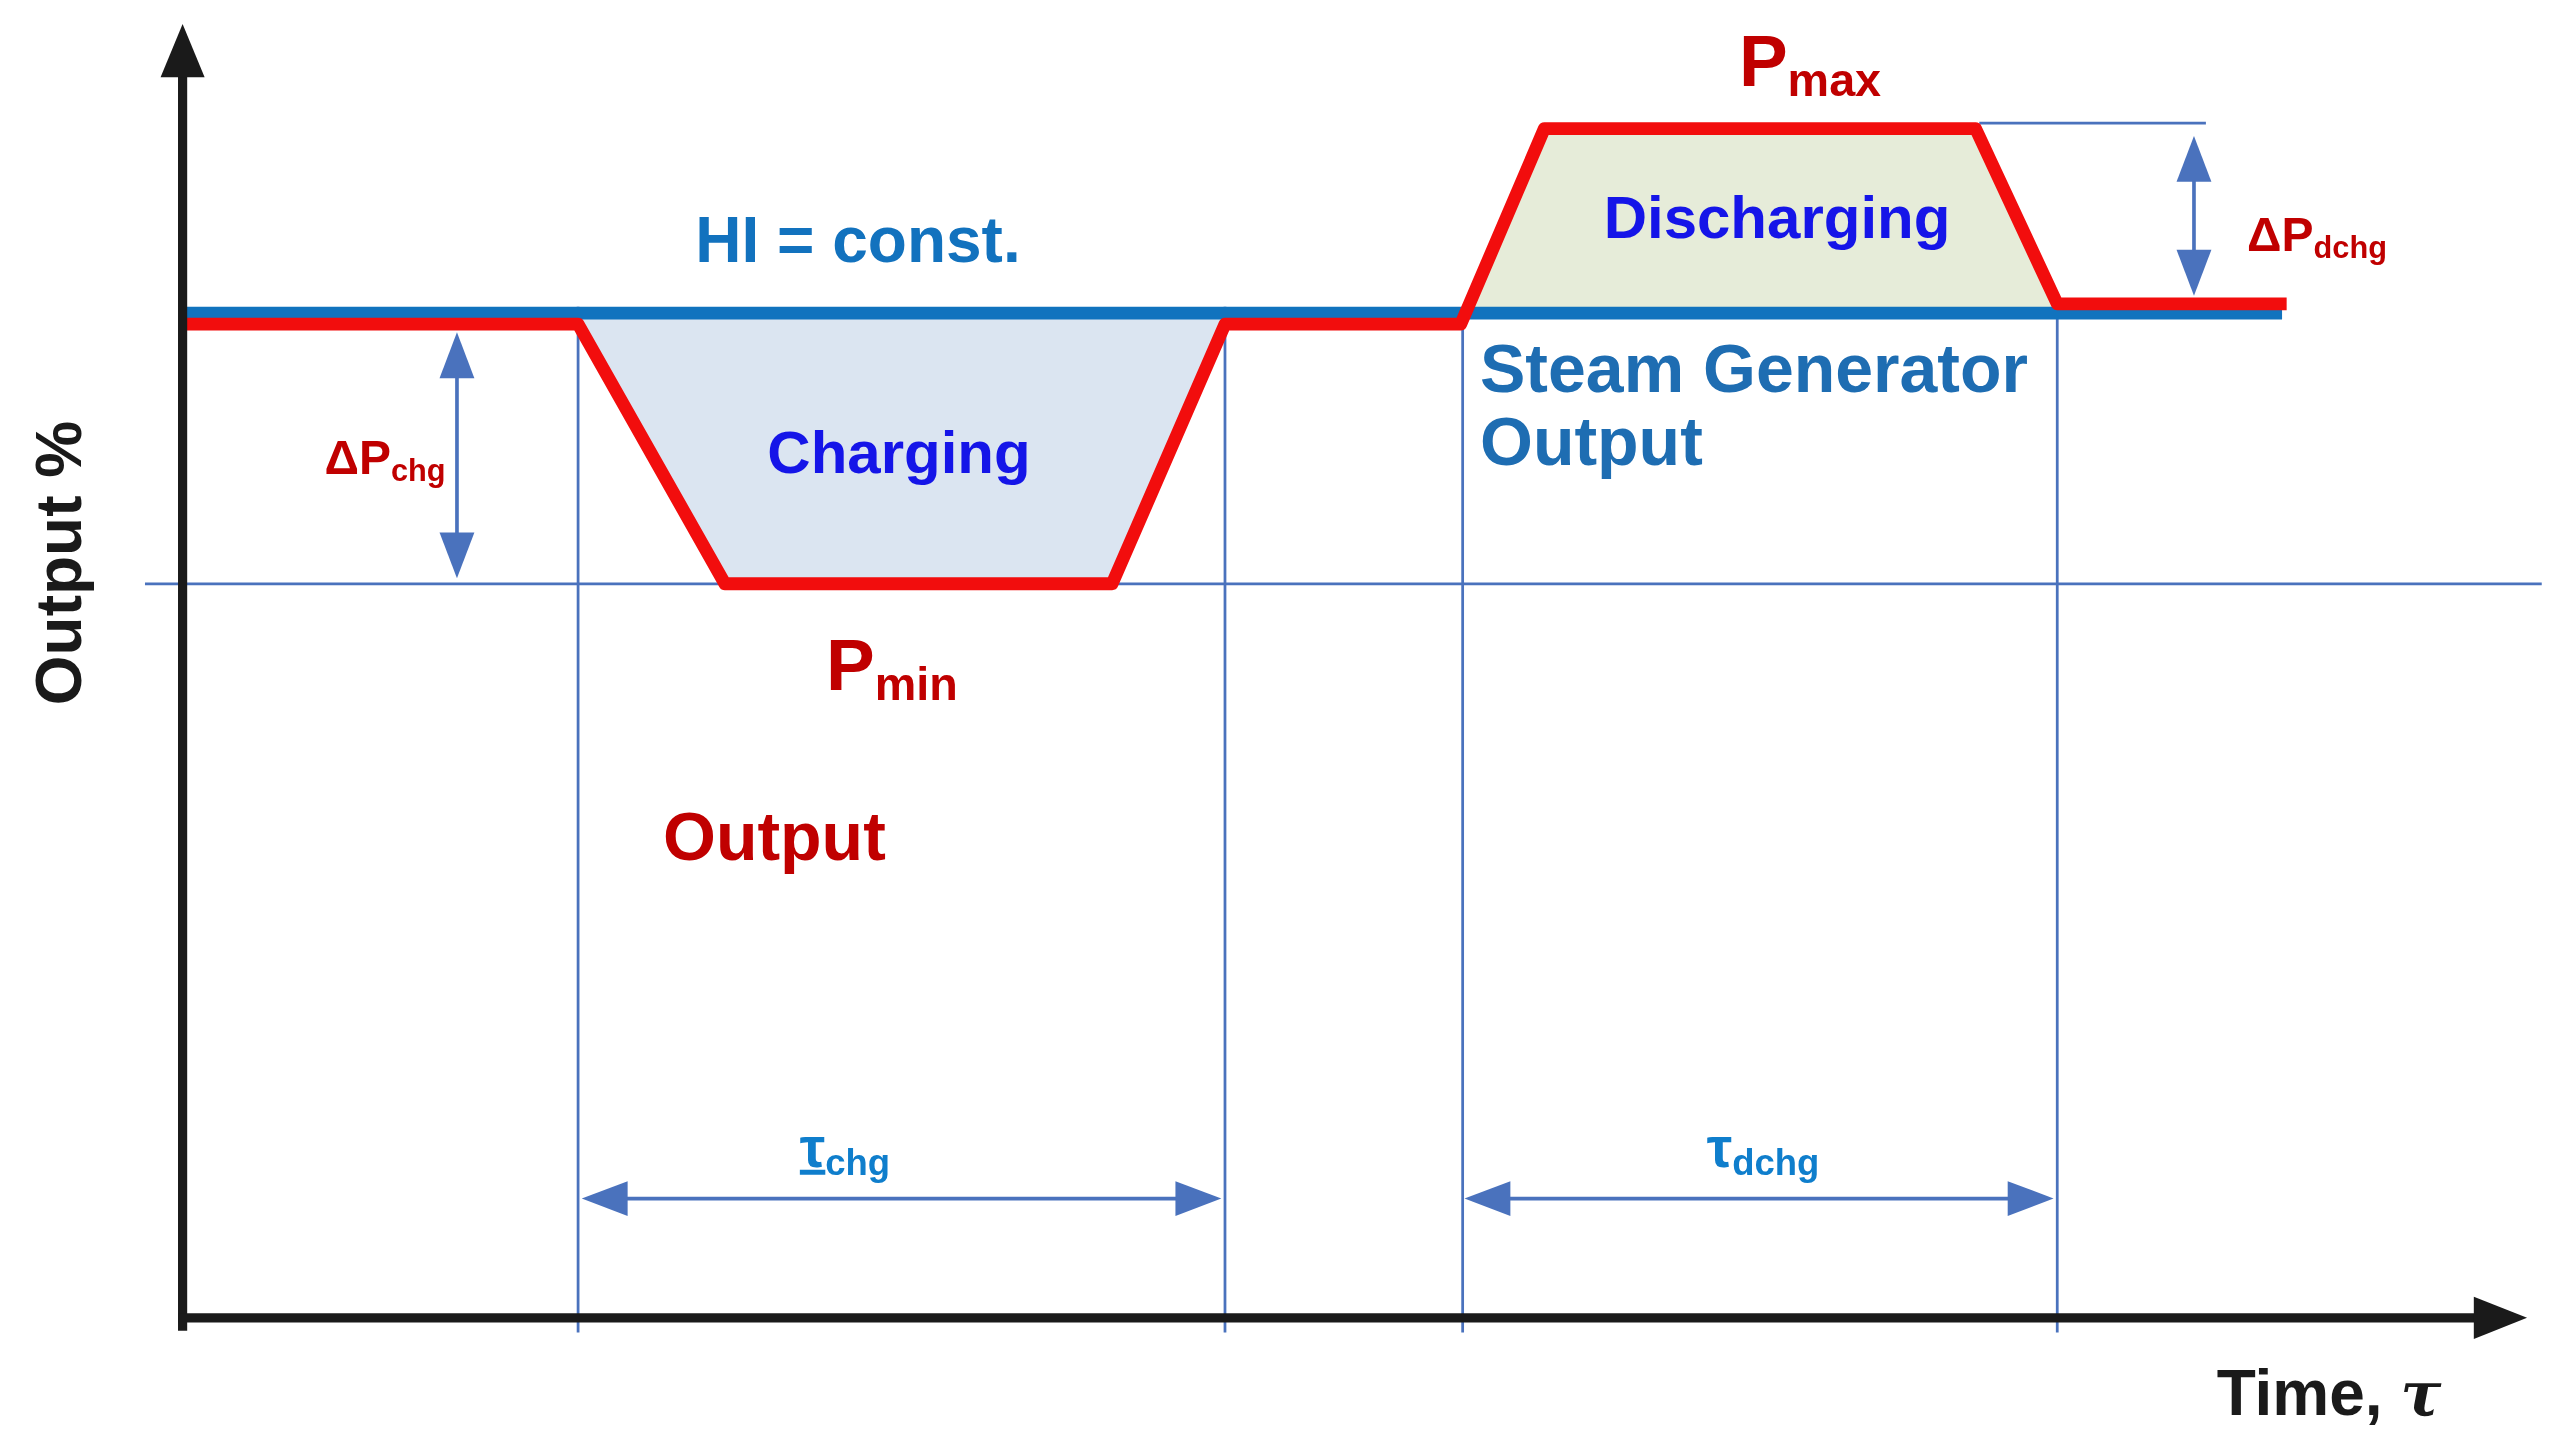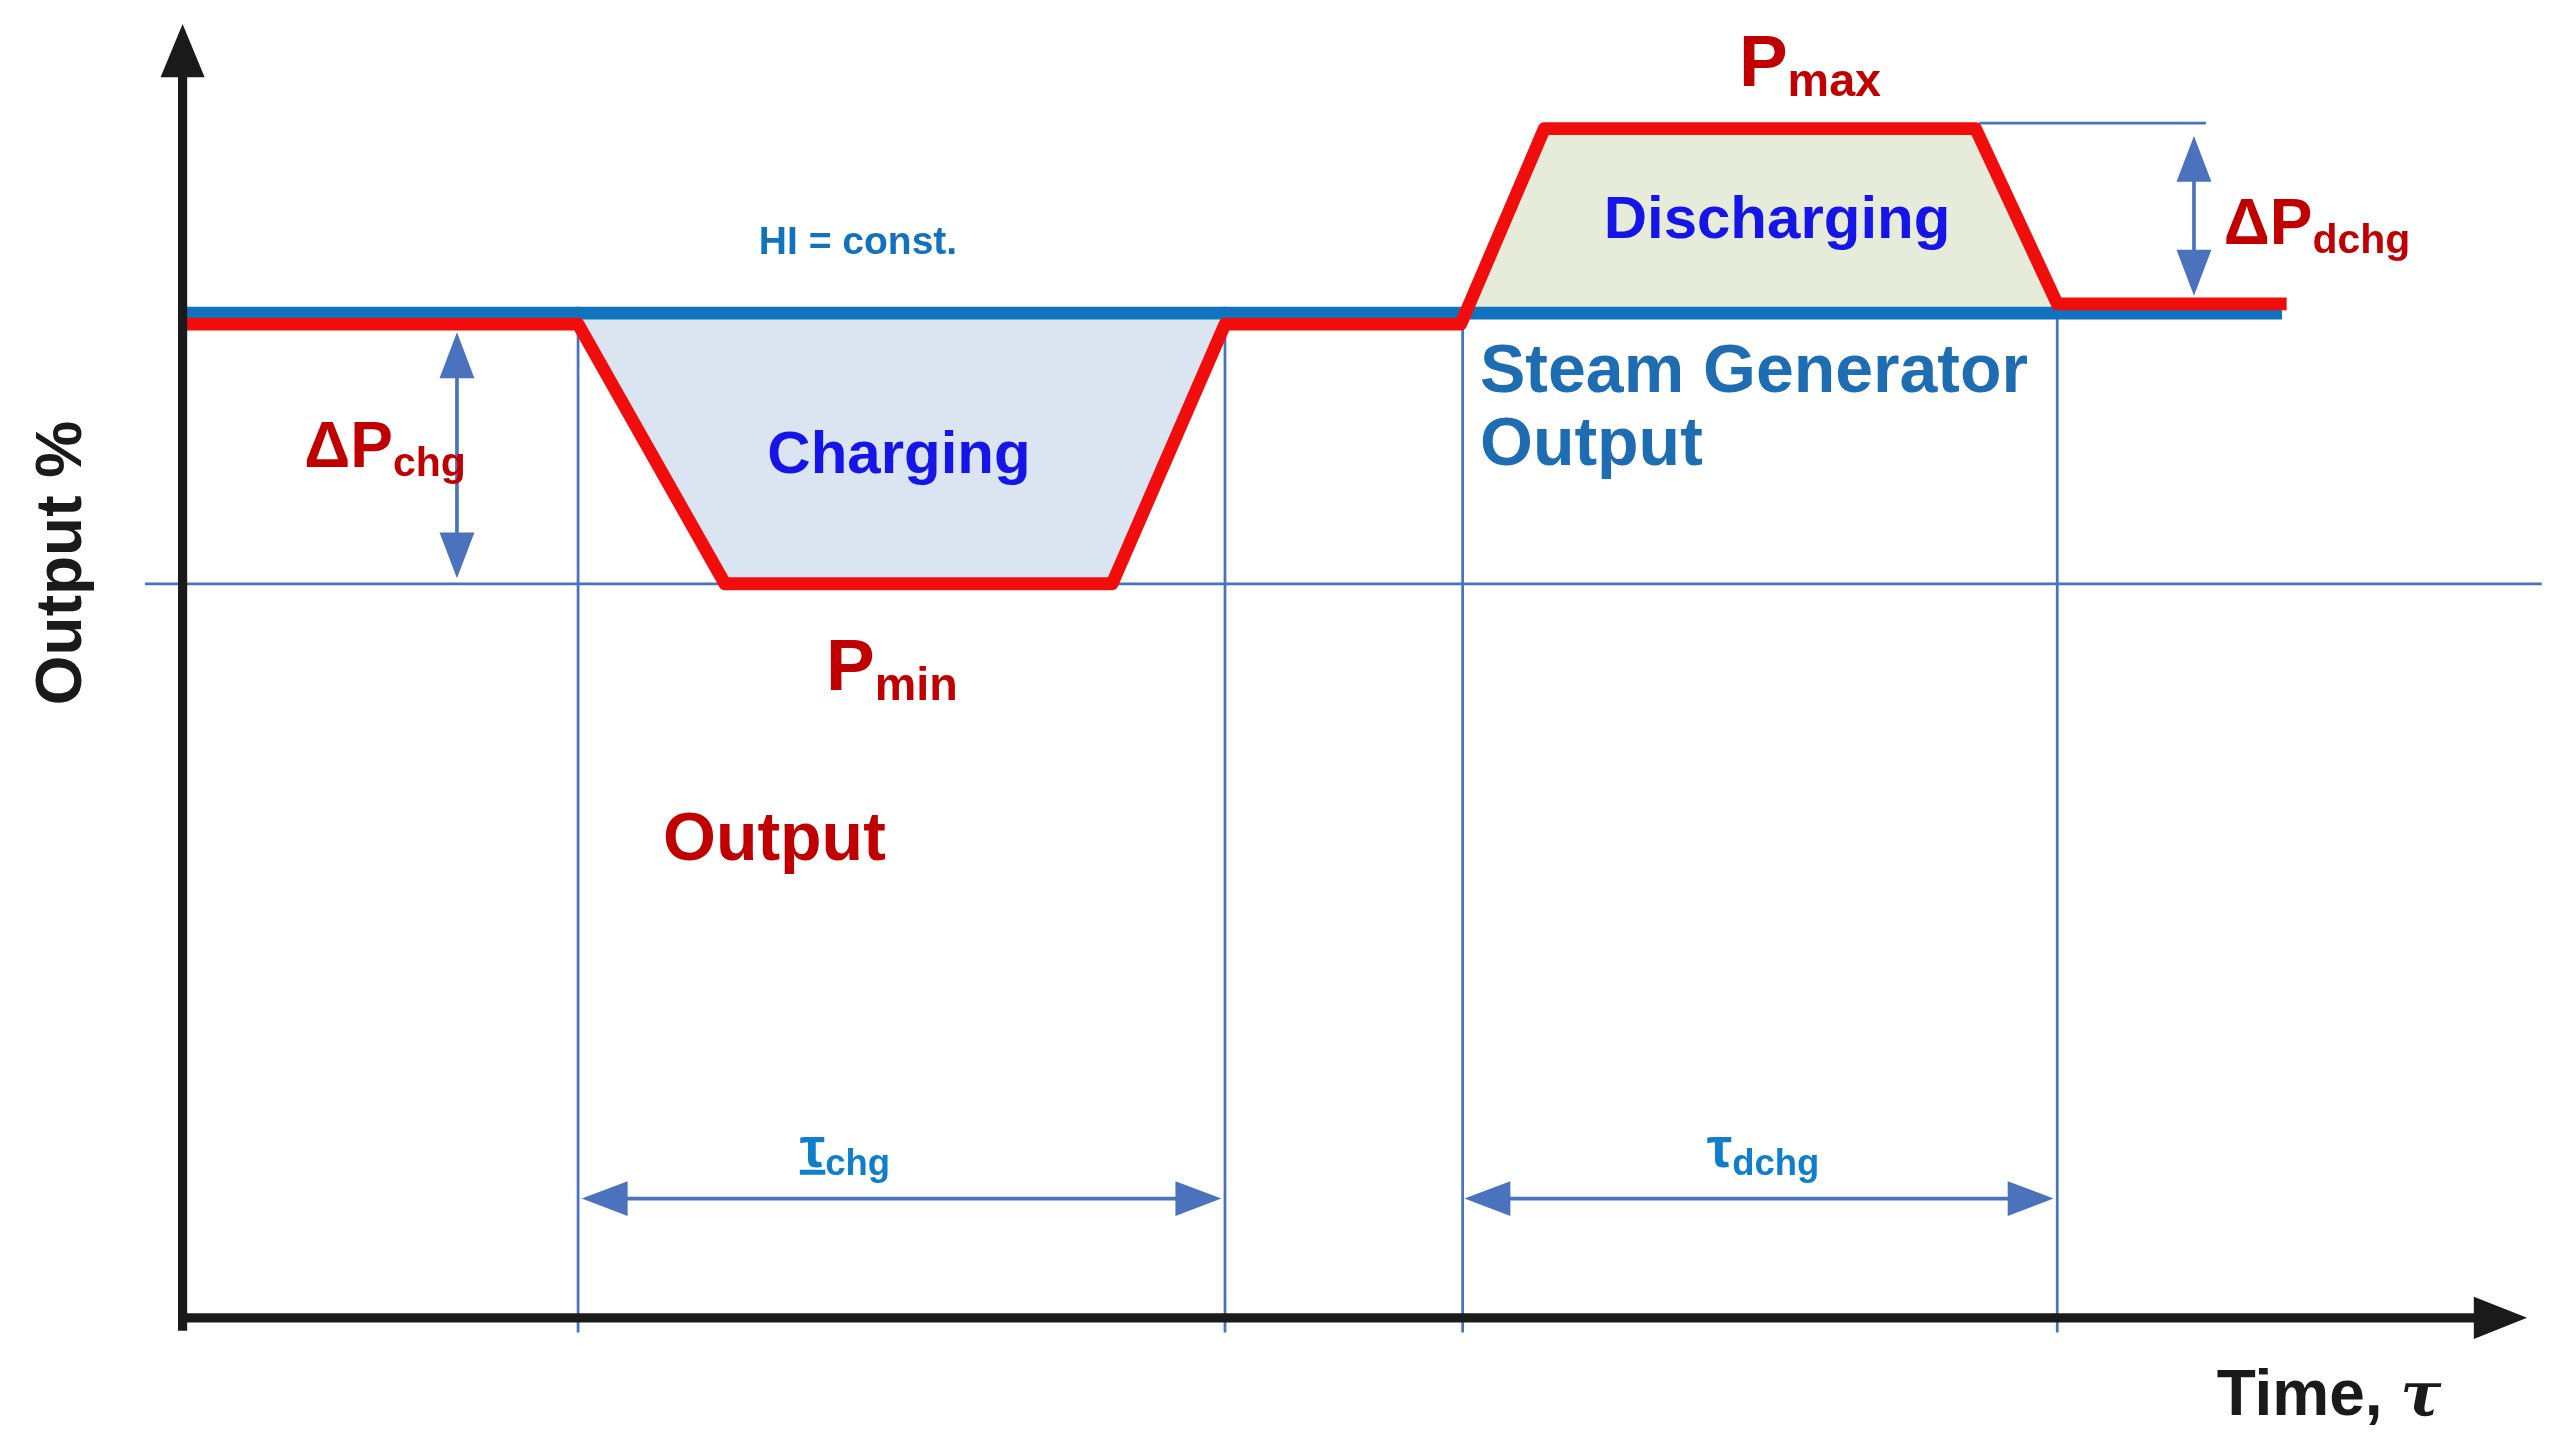--- a/index.html
+++ b/index.html
@@ -20,25 +20,25 @@
   .stroke-red{stroke:var(--c-line-red,#f20d0d);stroke-width:14;fill:none;stroke-linejoin:round;}
   .fill-chg{fill:var(--c-fill-charging,#dbe5f1);stroke:none;}
   .fill-dchg{fill:var(--c-fill-discharging,#e6ecd9);stroke:none;}
   .stroke-axis{stroke:var(--c-axis,#1a1a1a);stroke-width:10;fill:none;}
   .fill-axis{fill:var(--c-axis,#1a1a1a);stroke:none;}
 
   .lbl{position:absolute;white-space:nowrap;font-weight:bold;line-height:1;}
   .center{transform:translate(-50%,-50%);}
   .lbl sub{font-size:0.64em;vertical-align:-0.22em;letter-spacing:0;}
 
-  .hi-label{color:var(--c-hi-blue,#1272be);font-size:39px;text-align:center;}
+  .hi-label{color:var(--c-hi-blue,#1272be);font-size:64px;text-align:center;}
   .charging-label,.discharging-label{color:var(--c-zone-blue,#1515e8);font-size:60px;}
   .darkred{color:var(--c-dark-red,#c00000);}
   .p-label{font-size:73px;}
-  .dp-label{font-size:64px;}
+  .dp-label{font-size:48px;margin-top:12px;}
   .tau-label{color:var(--c-tau-blue,#0f7ecc);font-size:57px;}
   .curve-caption{font-size:68px;line-height:1.08;white-space:pre-line;}
   .steam-caption{color:var(--c-steam-blue,#1e6db2);}
   .axis-text{color:var(--c-axis,#1a1a1a);font-size:64px;}
   .y-axis-label{transform:translate(-50%,-50%) rotate(-90deg);}
   .time-tau{font-family:"DejaVu Serif","Liberation Serif",serif;font-style:italic;font-weight:600;font-size:0.95em;}
 </style>
 </head>
 <body>
 

